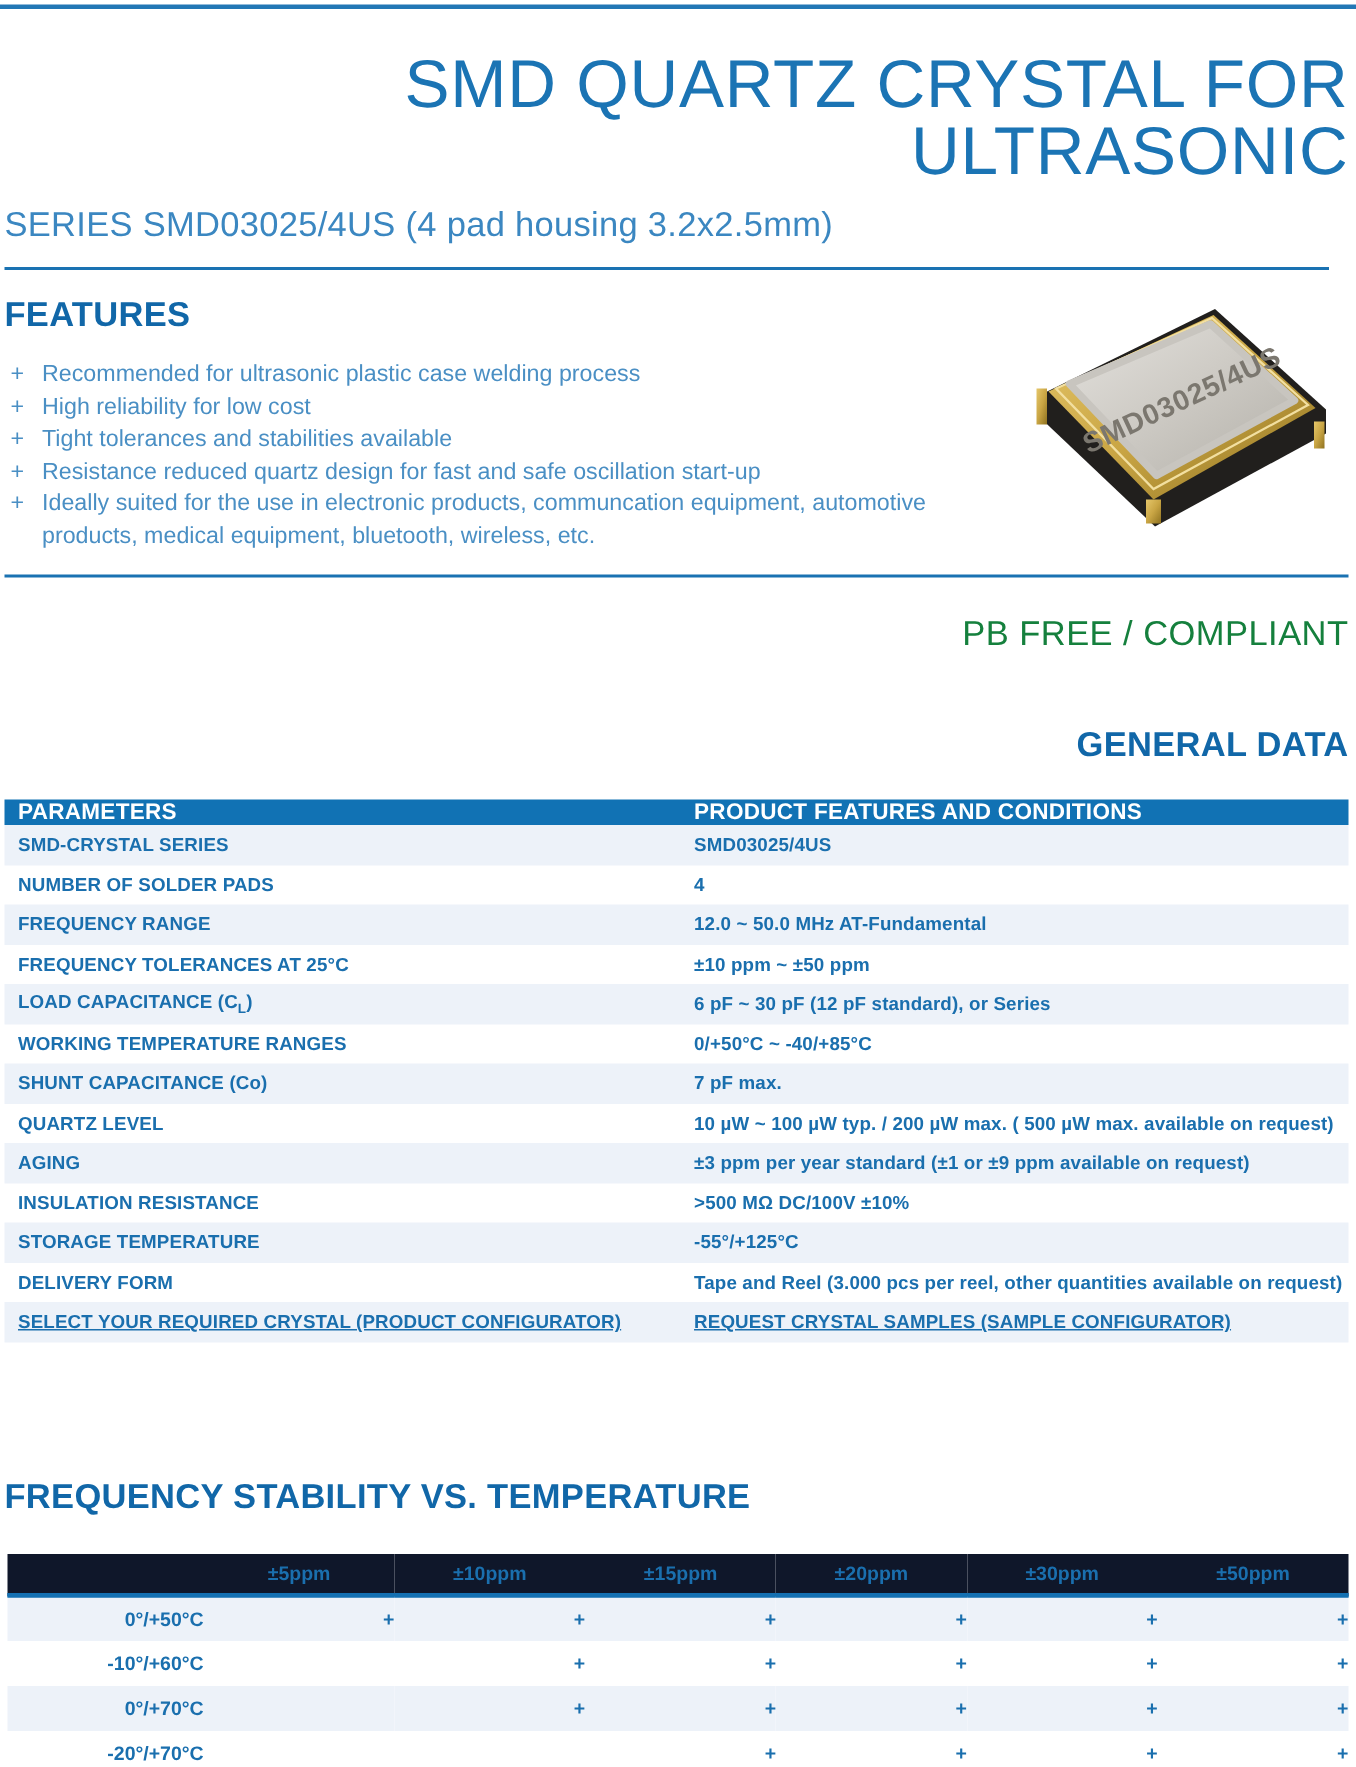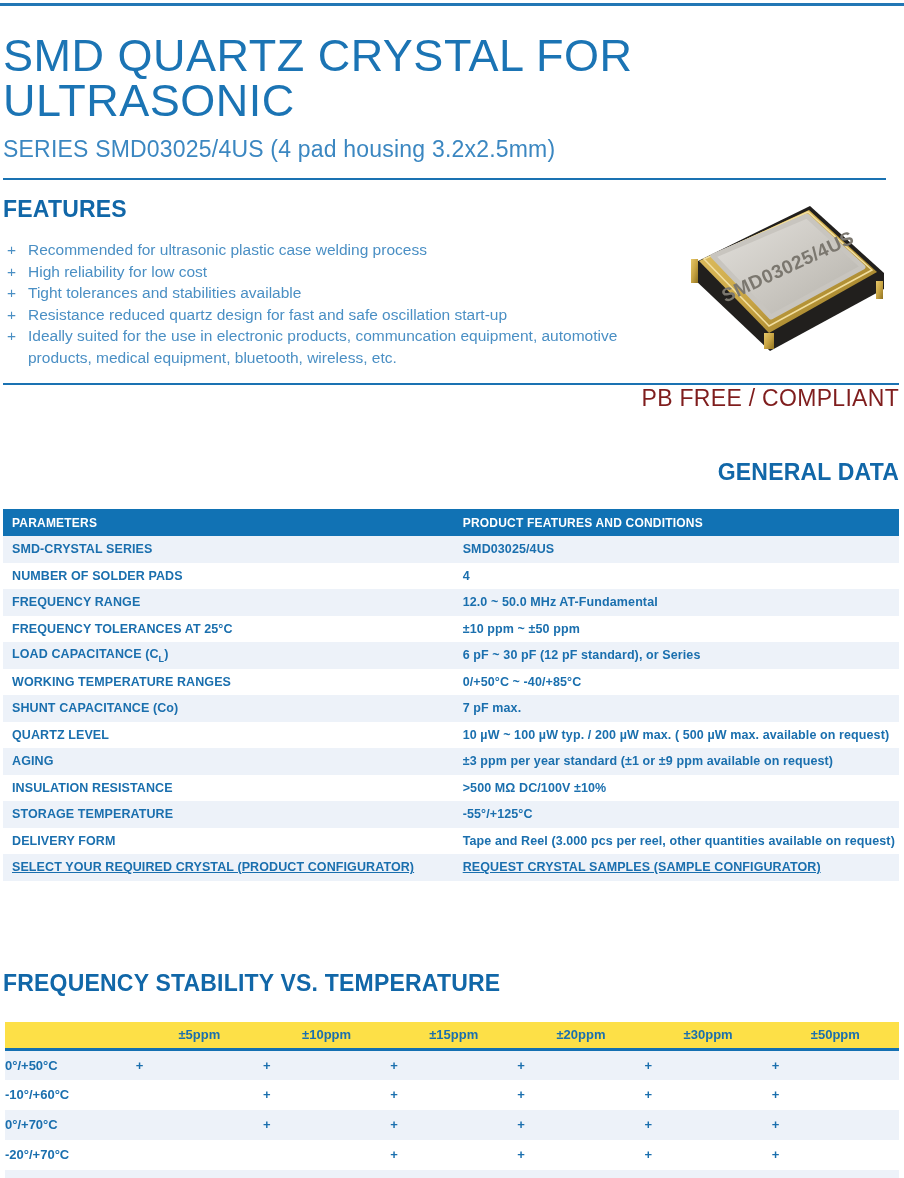--- a/index.html
+++ b/index.html
@@ -8,21 +8,21 @@
     width: 904px; height: 1178px; overflow: hidden; position: relative;
     font-family: "Liberation Sans", "DejaVu Sans", sans-serif;
     -webkit-font-smoothing: antialiased;
   }
   .topline { height: 3px; background: #2277b5; margin-top: 3px; }
   .content { padding: 0 5px 0 3px; position: relative; }
 
   h1.page-title {
     margin: 27px 0 0 0;
     font-size: 45px; font-weight: 400; line-height: 1.0;
-    color: #1b74b4; letter-spacing: 0.5px;
+    color: #1b74b4; letter-spacing: 0.5px; text-align: right;
   }
   .page-subtitle {
     margin-top: 13px;
     font-size: 23px; font-weight: 400; color: #3b87c1; letter-spacing: 0.2px;
   }
   .rule { height: 2px; background: #1a72b2; }
   .rule2 { margin-top: 15px; width: 883px; }
   .rule3 { margin-top: 15px; width: 896px; }
 
   h2.section-heading {
@@ -31,53 +31,53 @@
   .features-heading { margin-top: 16px; }
 
   ul.features { list-style: none; margin-top: 16px; width: 680px; }
   ul.features li {
     display: flex; align-items: flex-start;
     font-size: 15.5px; line-height: 21.5px; color: #4a8fc4;
   }
   ul.features .plus { width: 25px; flex: 0 0 25px; padding-left: 4px; }
 
   .pb-free {
-    margin-top: 0; text-align: right; padding-right: 0px;
-    font-size: 23px; color: #7f1d1d; letter-spacing: 0.3px;
+    margin-top: 24px; text-align: right; padding-right: 0px;
+    font-size: 23px; color: #15803d; letter-spacing: 0.3px;
   }
 
   .general-heading { margin-top: 47px; font-size: 25px; color: #1470b2; text-align: right; }
   table.general {
     margin-top: 23px; width: 896px; border-collapse: collapse; table-layout: fixed;
   }
   table.general th {
     background: #1172b4; color: #ffffff; text-align: left;
-    font-size: 12px; font-weight: 700; letter-spacing: 0.2px;
-    height: 27px; padding: 0 0 0 9px;
+    font-size: 15px; font-weight: 700; letter-spacing: 0.2px;
+    height: 14px; padding: 0 0 0 9px;
   }
   table.general td {
     font-size: 12.5px; font-weight: 700; color: #1a6fae;
     height: 26.5px; padding: 0 0 0 9px; letter-spacing: 0.1px;
   }
   table.general tr.alt { background: #edf2f9; margin-top: 30px; }
   table.general sub { font-size: 9px; }
   a.cfg-link { color: #1a6fae; text-decoration: underline; }
 
   .stability-heading { margin-top: 89px; font-size: 25px; color: #1470b2; }
   table.stability {
     margin-top: 25px; width: 894px; margin-left: 2px;
     border-collapse: collapse; table-layout: fixed;
   }
   table.stability th {
-    background: #fde047; color: #1a6fae; font-size: 13px; font-weight: 700;
+    background: #0f172a; color: #1a6fae; font-size: 13px; font-weight: 700;
     height: 28px; border-bottom: 3px solid #1470b2; text-align: center;
   }
   table.stability td {
     font-size: 13px; font-weight: 700; color: #1a6fae;
-    height: 30px; text-align: left;
+    height: 30px; text-align: right;
   }
   table.stability tr.alt { background: #edf2f9; }
 
   .crystal-photo { position: absolute; top: 160px; right: 0px; width: 228px; height: 165px; }
 </style>
 </head>
 <body>
 
 <div class="topline"></div>
 

